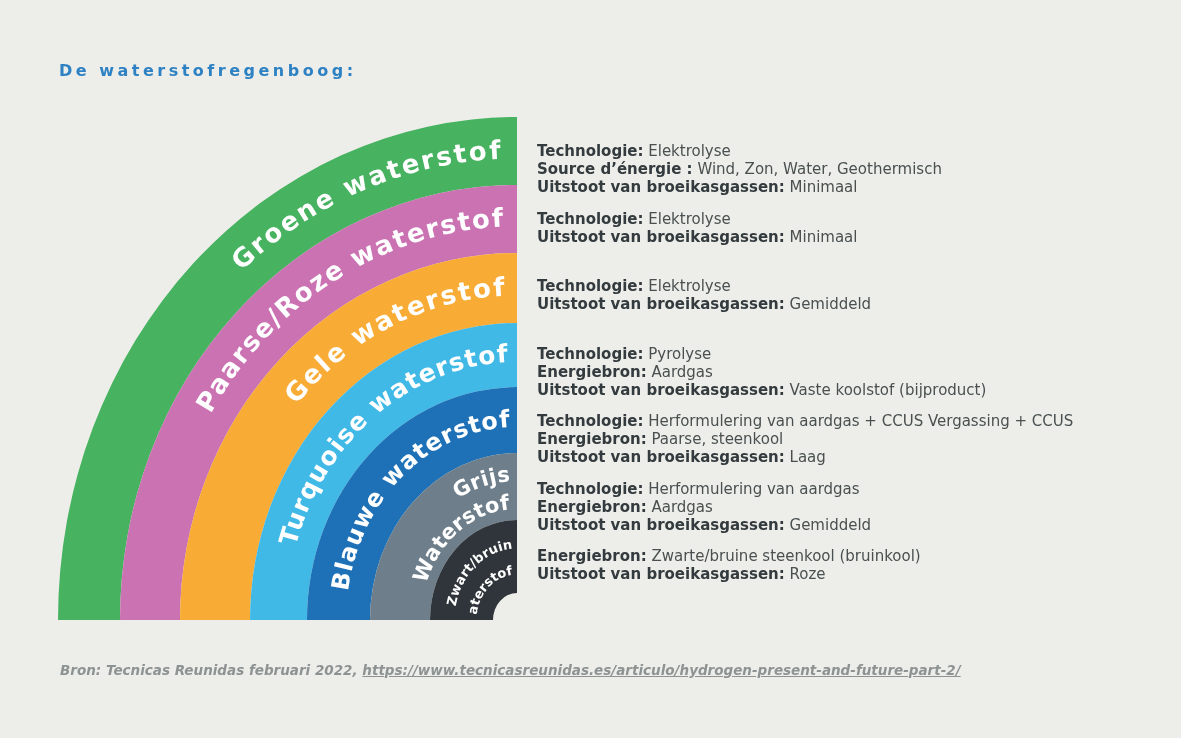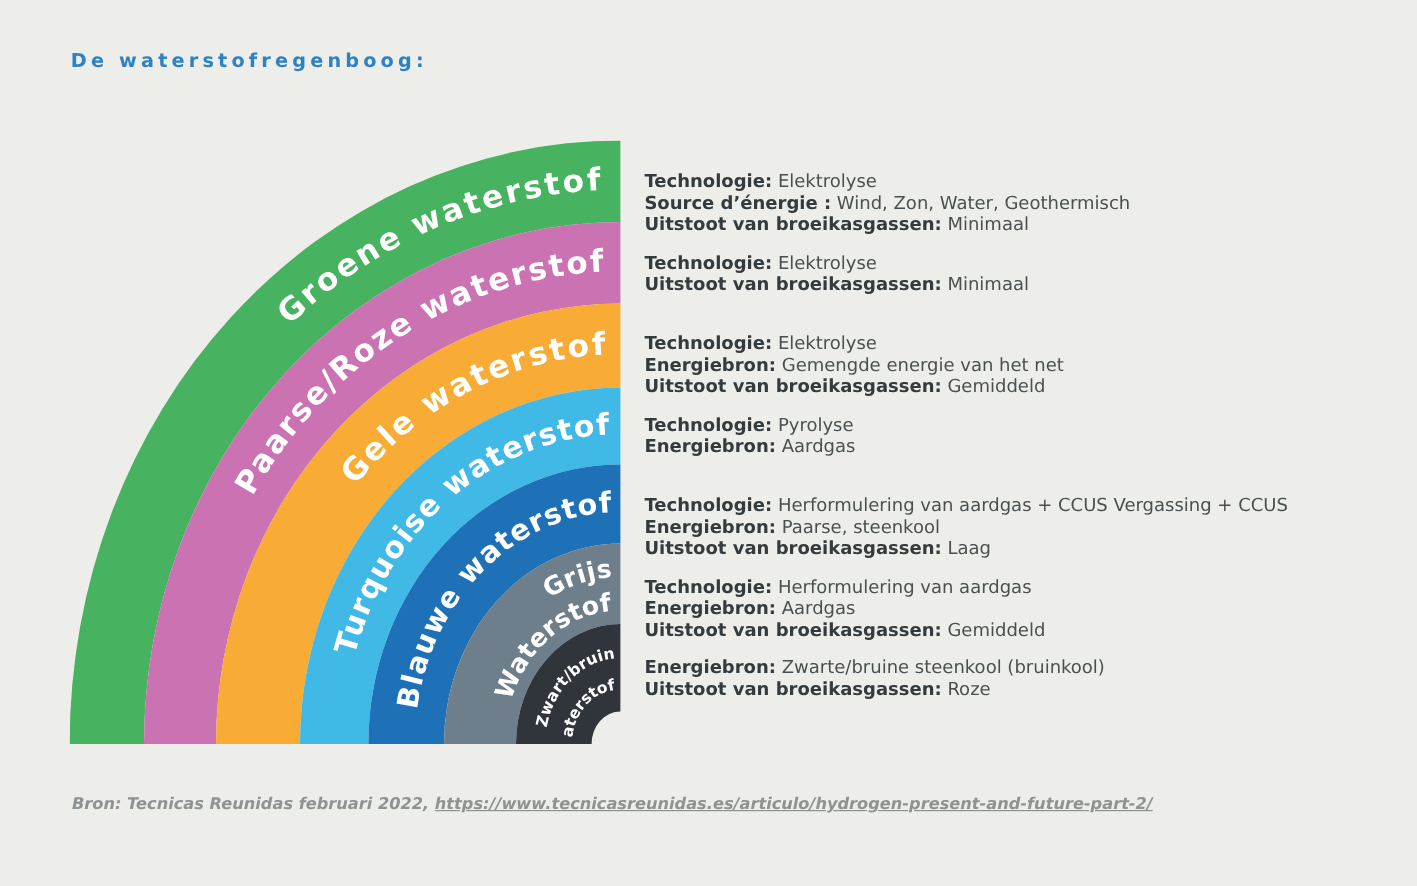--- a/index.html
+++ b/index.html
@@ -6,21 +6,21 @@
   body {
     width: 1181px; height: 738px;
     background: #edeeea;
     font-family: "DejaVu Sans", sans-serif;
     position: relative;
     overflow: hidden;
   }
   .page { position: absolute; inset: 0; }
 
   .page-title {
-    position: absolute; left: 59px; top: 41px;
+    position: absolute; left: 59px; top: 61px;
     font-size: 16px; font-weight: 700;
     letter-spacing: 3.5px;
     color: #2e82c3;
   }
 
   .rainbow-wrap {
     position: absolute; left: 58px; top: 117px;
     width: 462px; height: 506px;
   }
   .rainbow-wrap svg { display: block; }
@@ -111,26 +111,26 @@
         <div class="detail-line"><b>Technologie:</b><span> Elektrolyse</span></div>
         <div class="detail-line"><b>Source d’énergie :</b><span> Wind, Zon, Water, Geothermisch</span></div>
         <div class="detail-line"><b>Uitstoot van broeikasgassen:</b><span> Minimaal</span></div>
       </div>
       <div class="detail-block">
         <div class="detail-line"><b>Technologie:</b><span> Elektrolyse</span></div>
         <div class="detail-line"><b>Uitstoot van broeikasgassen:</b><span> Minimaal</span></div>
       </div>
       <div class="detail-block">
         <div class="detail-line"><b>Technologie:</b><span> Elektrolyse</span></div>
-        <div class="detail-line"><b>Energiebron:</b><span> Gemengde energie van het net</span></div>
         <div class="detail-line"><b>Uitstoot van broeikasgassen:</b><span> Gemiddeld</span></div>
       </div>
       <div class="detail-block">
         <div class="detail-line"><b>Technologie:</b><span> Pyrolyse</span></div>
         <div class="detail-line"><b>Energiebron:</b><span> Aardgas</span></div>
+        <div class="detail-line"><b>Uitstoot van broeikasgassen:</b><span> Vaste koolstof (bijproduct)</span></div>
       </div>
       <div class="detail-block">
         <div class="detail-line"><b>Technologie:</b><span> Herformulering van aardgas + CCUS Vergassing + CCUS</span></div>
         <div class="detail-line"><b>Energiebron:</b><span> Paarse, steenkool</span></div>
         <div class="detail-line"><b>Uitstoot van broeikasgassen:</b><span> Laag</span></div>
       </div>
       <div class="detail-block">
         <div class="detail-line"><b>Technologie:</b><span> Herformulering van aardgas</span></div>
         <div class="detail-line"><b>Energiebron:</b><span> Aardgas</span></div>
         <div class="detail-line"><b>Uitstoot van broeikasgassen:</b><span> Gemiddeld</span></div>

